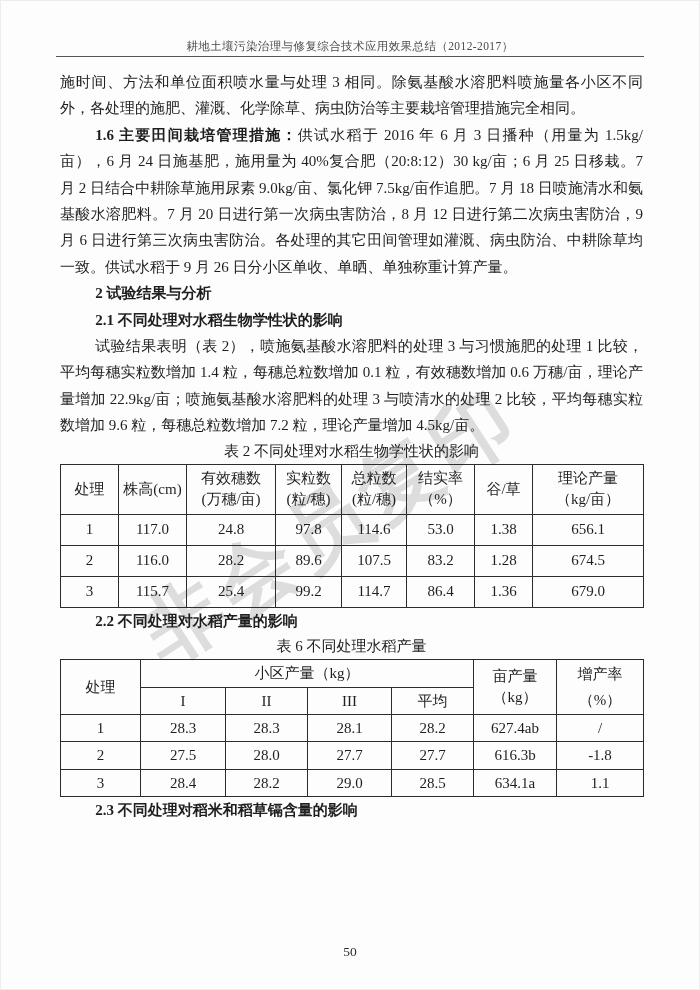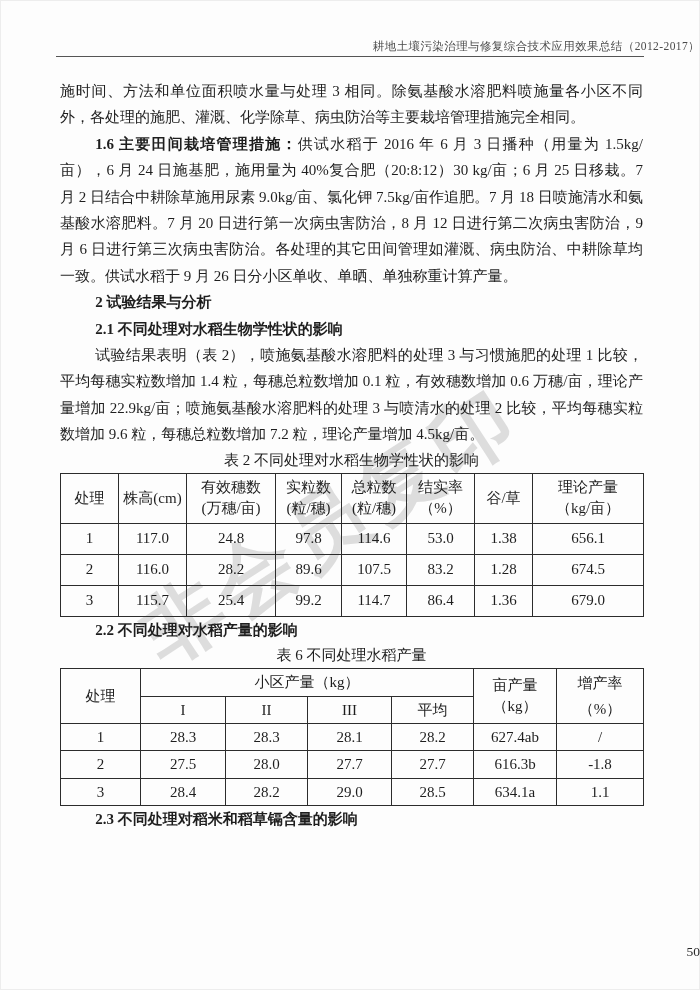--- a/index.html
+++ b/index.html
@@ -15,38 +15,38 @@
     background: #fdfdfd;
     color: #1e1e1e;
     overflow: hidden;
     box-shadow: inset 0 0 0 1px #ededed;
   }
 
   
   .running-header {
     position: relative; z-index: 2;
     padding-top: 39px;
-    text-align: right;
+    text-align: center;
     font-size: 11.5px;
     line-height: 14px;
     color: #4a4a4a;
     letter-spacing: 0.4px;
   }
   .header-rule {
     position: relative; z-index: 2;
     width: 588px; height: 0;
     margin: 3px auto 0 auto;
     border-bottom: 1.2px solid #555555;
   }
 
   
   .content {
     position: relative; z-index: 2;
     width: 583px;
-    margin: 21px 57px 0 60px;
+    margin: 12px 57px 0 60px;
     font-size: 15px;
     line-height: 26.4px;
     text-align: justify;
   }
   .content p { margin: 0; }
   .indent { text-indent: 2.35em; }
   .heading { font-weight: bold; text-indent: 2.35em; }
   .lead-label { font-weight: bold; }
 
   
@@ -93,21 +93,21 @@
     transform: rotate(-33deg);
     transform-origin: left center;
     pointer-events: none;
   }
 
   
   .page-number {
     position: absolute; z-index: 2;
     left: 0; top: 944px;
     width: 700px;
-    text-align: right;
+    text-align: center;
     font-size: 13.5px;
     color: #2a2a2a;
   }
 </style>
 </head>
 <body>
 
 <div class="page">
 
   <div class="running-header">

